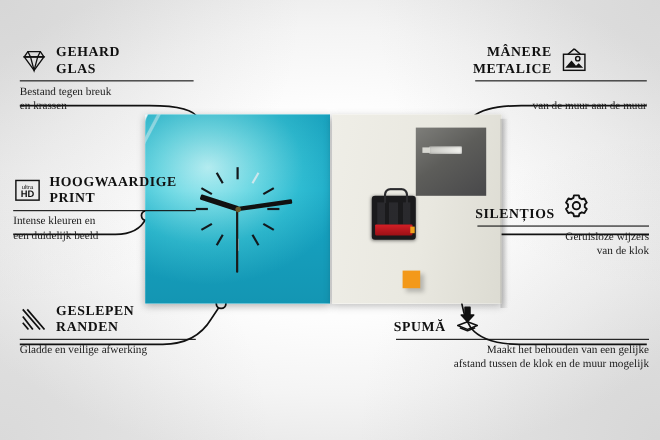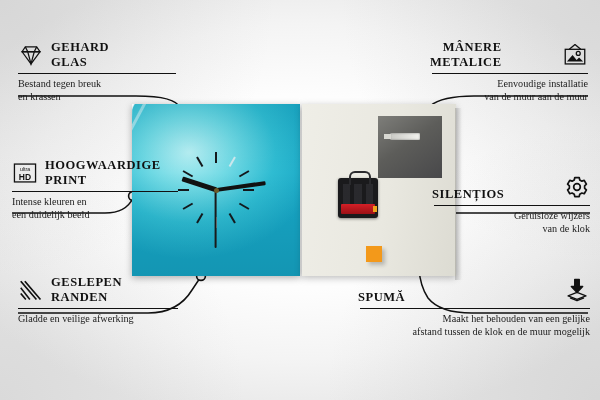--- a/index.html
+++ b/index.html
@@ -77,21 +77,21 @@
     opacity:.85;}
   .spacer{position:absolute;left:64px;top:142px;width:16px;height:16px;background:#f3991a;
     box-shadow:3px 3px 4px rgba(0,0,0,.22);}
 
   
   .co{position:absolute;}
   .co .head{display:flex;align-items:center;gap:7px;}
   .co .ttl{font-size:12.5px;letter-spacing:.55px;color:#111;line-height:15px;font-weight:700;}
   .co .rule{height:1.4px;background:#111;margin-top:3px;}
   .co .desc{font-size:10.2px;color:#1b1b1b;line-height:12.6px;margin-top:4px;}
-  .co.right .head{flex-direction:row;justify-content:space-between;}
+  .co.right .head{flex-direction:row;justify-content:flex-start;}
   .co.right .ttl{text-align:right;}
   .co.right .desc{text-align:right;}
   .ico{width:26px;height:26px;flex:0 0 26px;display:block;}
 
   svg.wires{position:absolute;left:0;top:0;width:600px;height:400px;pointer-events:none;}
 </style>
 </head>
 <body>
 
 <div id="stage">
@@ -249,21 +249,21 @@
         <svg viewBox="0 0 32 32" fill="none" stroke="#111" stroke-width="1.6">
           <rect x="4" y="9" width="24" height="18"></rect>
           <path d="M16 3 L9 9 M16 3 L23 9"></path>
           <path d="M6 24 L13 16 L18 22 L21 19 L26 24 Z" fill="#111" stroke="none"></path>
           <circle cx="20" cy="14" r="2.4"></circle>
         </svg>
       </span>
     </div>
     <div class="rule" style="width:156px;margin-left:2px"></div>
     <div class="desc">
-      <span>Eenvoudige installatie</span><br>
+      <br>
       <span>van de muur aan de muur</span>
     </div>
   </div>
 
   <div class="co right" style="left:432px;top:172px;width:158px;">
     <div class="head">
       <span class="ttl">
         <br>
         <span>SILENȚIOS</span>
       </span>

